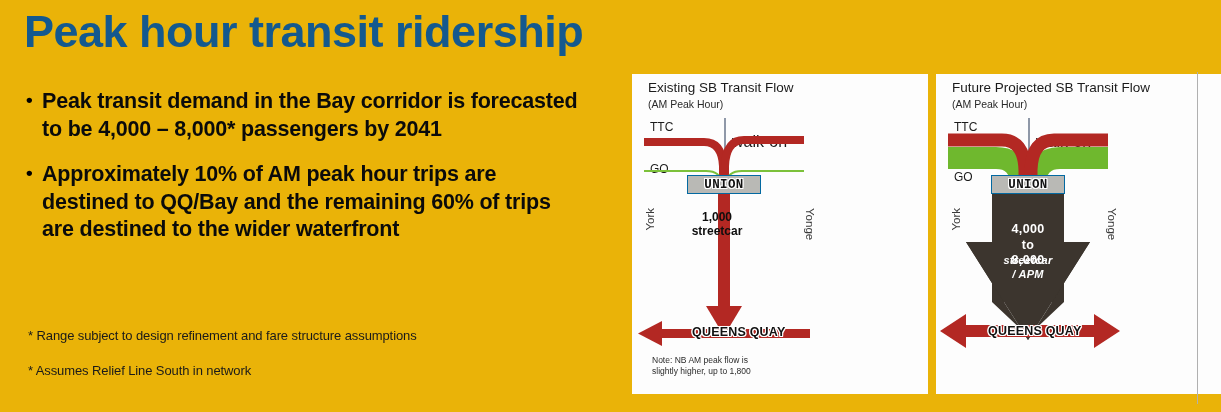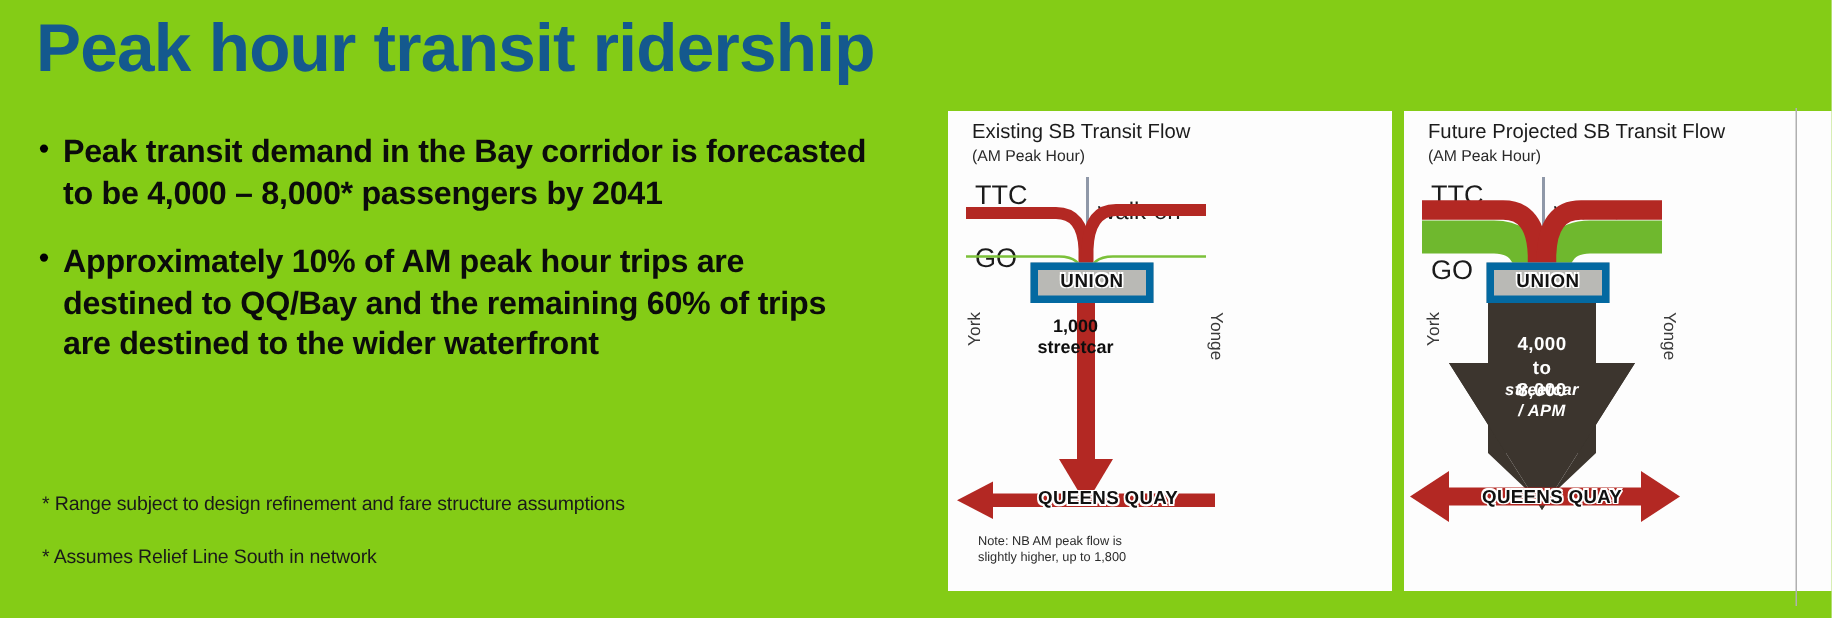--- a/index.html
+++ b/index.html
@@ -2,21 +2,21 @@
 <html><head>
 <meta charset="utf-8">
 <style>
   html,body{margin:0;padding:0;}
   body{
     width:1221px;height:412px;
     background:#ffffff;
     font-family:"Liberation Sans", sans-serif;
     overflow:hidden;position:relative;
   }
-  #slide{position:absolute;inset:0;background:#84cc16;}
+  #slide{position:absolute;inset:0;background:#eab308;}
 
   
   #title{
     position:absolute;left:24px;top:8px;
     font-size:45px;font-weight:bold;letter-spacing:-0.5px;
     color:#14598E;white-space:nowrap;line-height:1.05;
   }
   .bullets{position:absolute;left:26px;top:88px;width:560px;}
   .bullet{display:flex;align-items:flex-start;margin-bottom:18px;}
   .dot{
@@ -43,37 +43,38 @@
   }
   .p-title{
     position:absolute;left:16px;top:6px;font-size:13.5px;color:#1b1b1b;
     white-space:nowrap;
   }
   .p-sub{
     position:absolute;left:16px;top:24px;font-size:10.5px;color:#2a2a2a;
     white-space:nowrap;
   }
 
-  .lbl{position:absolute;font-size:18px;color:#1b1b1b;white-space:nowrap;}
+  .lbl{position:absolute;font-size:12px;color:#1b1b1b;white-space:nowrap;}
   .walkon-line{position:absolute;width:1.5px;background:#8f98a8;}
   .walkon-lbl{position:absolute;font-size:16px;color:#1b1b1b;white-space:nowrap;margin-top:23px;}
 
   .street{
     position:absolute;font-size:11.5px;color:#3a3a3a;white-space:nowrap;
   }
   .street.left{writing-mode:vertical-rl;transform:rotate(180deg);}
   .street.right{writing-mode:vertical-rl;}
 
   .union-box{
-    position:absolute;background:#b9b9b5;border:5px solid #0369a1;
-    display:flex;align-items:flex-start;justify-content:center;
+    position:absolute;background:#b9b9b5;border:1px solid #0369a1;
+    display:flex;align-items:center;justify-content:center;
     font-size:12.5px;font-weight:bold;color:#121212;
     letter-spacing:0.4px;
     text-shadow:-1px -1px 0 #fff,1px -1px 0 #fff,-1px 1px 0 #fff,1px 1px 0 #fff;
     z-index:8;
+    font-family:Liberation Mono, monospace;
   }
 
   .qq-lbl{
     position:absolute;font-size:12.5px;font-weight:bold;color:#111;
     letter-spacing:0.2px;white-space:nowrap;z-index:9;
     text-shadow:-1px -1px 0 #fff,1px -1px 0 #fff,-1px 1px 0 #fff,1px 1px 0 #fff,
                 0 -1px 0 #fff,0 1px 0 #fff,-1px 0 0 #fff,1px 0 0 #fff;
   }
   .note{
     position:absolute;font-size:8.5px;color:#2b2b2b;line-height:1.35;

